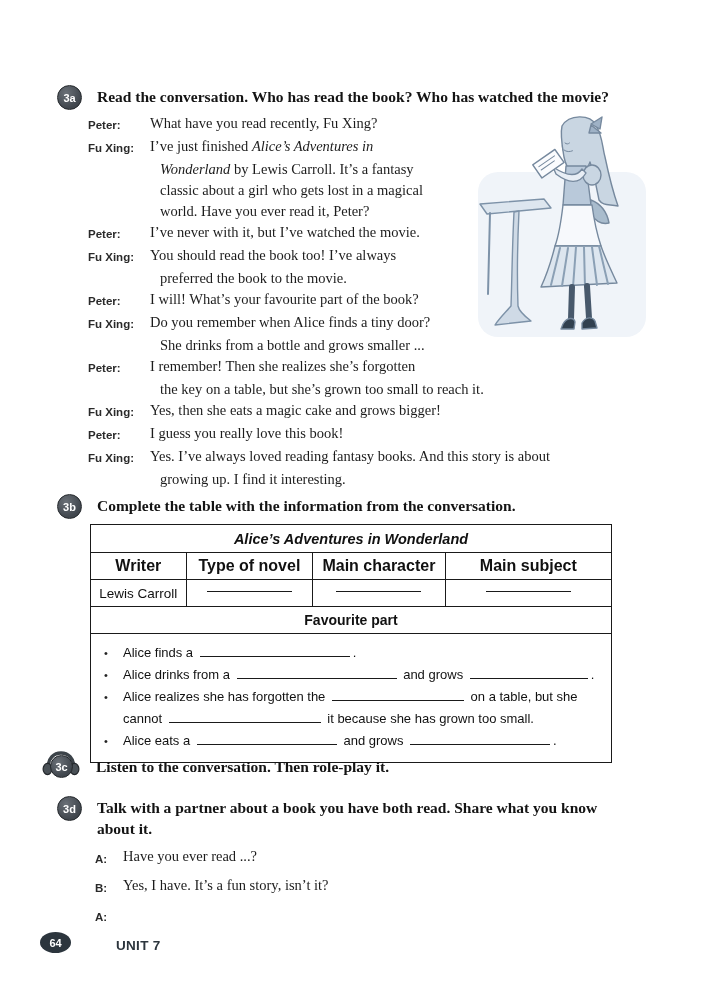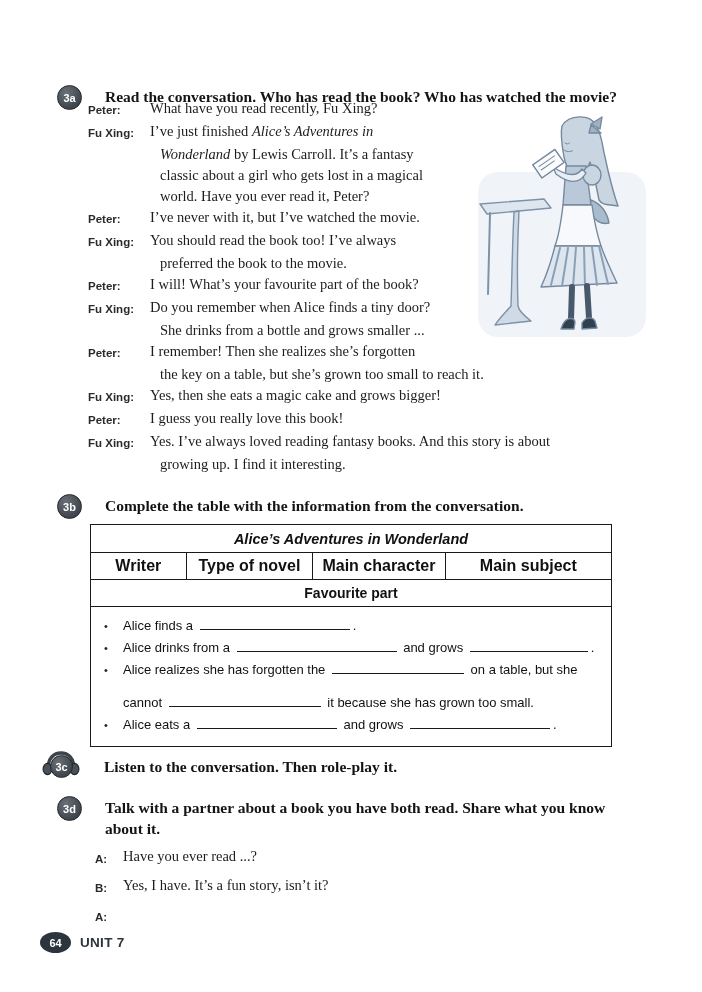--- a/index.html
+++ b/index.html
@@ -2,34 +2,34 @@
 <html><head>
 <meta charset="utf-8">
 <style>
   html,body{margin:0;padding:0;background:#e9e9e9;}
   .page{
     position:relative;width:702px;height:992px;background:#ffffff;
     margin:0 auto;overflow:hidden;
     font-family:"Liberation Serif",serif;color:#1c1c1c;
   }
   
-  .sec{position:absolute;left:57px;display:flex;align-items:flex-start;gap:8px;}
+  .sec{position:absolute;left:57px;display:flex;align-items:flex-start;}
   .badge{
     width:23px;height:23px;border-radius:50%;
     background:radial-gradient(circle at 35% 30%,#6a7077,#40464d 70%);
     border:1.5px solid #23272b;color:#fff;
     font-family:"Liberation Sans",sans-serif;font-weight:bold;font-size:11px;
     display:flex;align-items:center;justify-content:center;flex-shrink:0;
   }
   .sec h2{
     margin:1px 0 0 15px;font-size:15.5px;font-weight:bold;color:#141414;
     font-family:"Liberation Serif",serif;line-height:21px;max-width:560px;
   }
   
-  .dialogue{position:absolute;left:88px;top:98px;width:575px;}
+  .dialogue{position:absolute;left:88px;top:113px;width:575px;}
   .drow{display:flex;line-height:21px;font-size:14.5px;}
   .spk{
     width:62px;flex-shrink:0;
     font-family:"Liberation Sans",sans-serif;font-size:11.5px;font-weight:bold;
     color:#2a2a2a;padding-top:2px;
   }
   .txt{white-space:nowrap;}
   .txt.cont{padding-left:10px;}
   .i{font-style:italic;}
   
@@ -53,21 +53,21 @@
   .t-data .c{height:26px;font-size:13.5px;}
   .t-fav{
     height:26px;border-top:1.4px solid #1a1a1a;
     display:flex;align-items:center;justify-content:center;
     font-weight:bold;font-size:14px;
   }
   .t-bullets{border-top:1.4px solid #1a1a1a;padding:8px 10px 10px 13px;font-size:13px;}
   .bi{display:flex;line-height:22px;}
   .bul{width:19px;flex-shrink:0;font-size:11px;color:#222;}
   .bit{white-space:nowrap;}
-  .bi-wrap{padding-left:19px;line-height:22px;white-space:nowrap;margin-top:11px;}
+  .bi-wrap{padding-left:19px;line-height:22px;white-space:nowrap;}
   .blank{
     display:inline-block;height:2px;border-bottom:1.3px solid #1a1a1a;
     vertical-align:baseline;margin:0 3px;
   }
   .t-data .blank{width:85px;margin-bottom:5px;}
   
   .ab{position:absolute;left:95px;width:560px;}
   .abrow{display:flex;line-height:26px;font-size:14.5px;}
   .ablabel{
     width:28px;flex-shrink:0;font-family:"Liberation Sans",sans-serif;
@@ -77,22 +77,22 @@
   .hp-wrap{position:relative;width:40px;height:30px;flex-shrink:0;margin-left:-8px;}
   .hp-wrap svg{position:absolute;left:0;top:0;}
   .hp-badge{
     position:absolute;left:9px;top:5px;width:23px;height:23px;border-radius:50%;
     background:radial-gradient(circle at 35% 30%,#6a7077,#40464d 70%);
     border:1.5px solid #23272b;color:#fff;
     font-family:"Liberation Sans",sans-serif;font-weight:bold;font-size:11px;
     display:flex;align-items:center;justify-content:center;box-sizing:border-box;
   }
   
-  .footer{position:absolute;left:40px;top:932px;display:flex;align-items:center;
-    font-family:"Liberation Sans",sans-serif;}
+  .footer{position:absolute;left:40px;top:932px;display:flex;align-items:flex-end;
+    font-family:"Liberation Sans",sans-serif;gap:36px;}
   .pagebadge{
     width:31px;height:21px;border-radius:50%;background:#2c353d;color:#fff;
     font-size:11px;font-weight:bold;display:flex;align-items:center;justify-content:center;
   }
   .unitlabel{margin-left:9px;font-size:13.5px;font-weight:bold;color:#2c353d;letter-spacing:.3px;}
 </style>
 </head>
 <body>
 
 <div class="page">
@@ -214,20 +214,32 @@
   </div>
 
   <div class="book-table">
     <div class="t-title">Alice’s Adventures in Wonderland</div>
     <div class="t-head">
       <div class="c c1">Writer</div>
       <div class="c c2">Type of novel</div>
       <div class="c c3">Main character</div>
       <div class="c c4">Main subject</div>
     </div>
+    <div class="t-data">
+      <div class="c c1">Lewis Carroll</div>
+      <div class="c c2">
+          <span class="blank"></span>
+        </div>
+      <div class="c c3">
+          <span class="blank"></span>
+        </div>
+      <div class="c c4">
+          <span class="blank"></span>
+        </div>
+    </div>
     <div class="t-fav">Favourite part</div>
     <div class="t-bullets">
       <div class="bi">
         <span class="bul">•</span>
         <span class="bit"><span>Alice finds a </span><span class="blank" style="width:150px"></span><span>.</span></span>
       </div>
       <div class="bi">
         <span class="bul">•</span>
         <span class="bit"><span>Alice drinks from a </span><span class="blank" style="width:160px"></span><span> and grows </span><span class="blank" style="width:118px"></span><span>.</span></span>
       </div>

